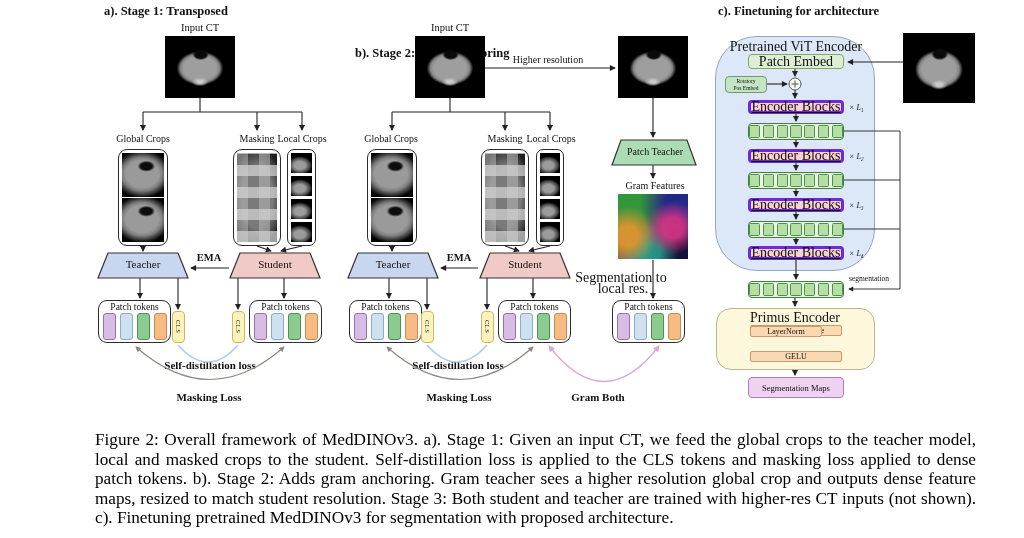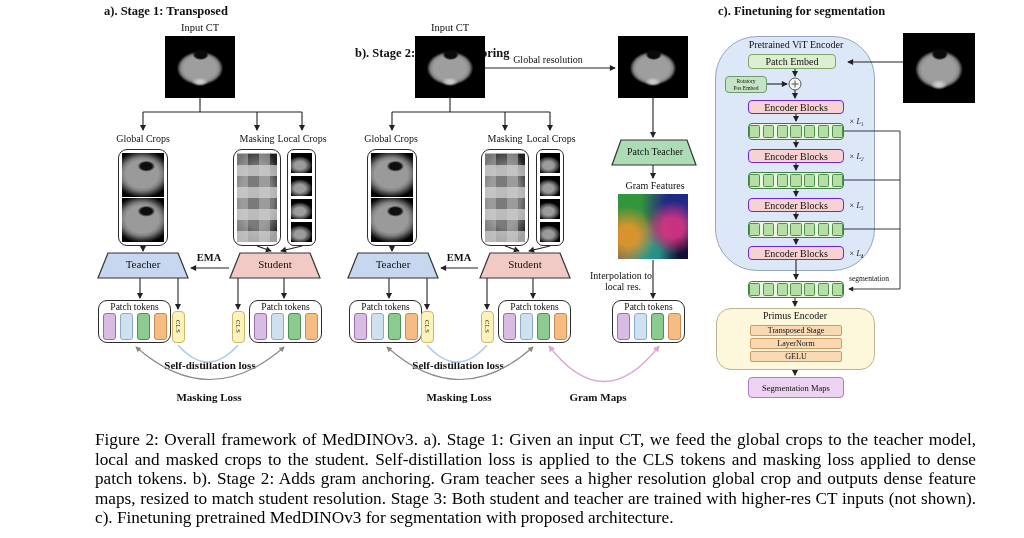--- a/index.html
+++ b/index.html
@@ -2,21 +2,21 @@
 <html><head>
 <meta charset="utf-8">
 <style>
   html,body{margin:0;padding:0;background:#fff;}
   .stage{position:relative;width:1024px;height:538px;background:#fff;overflow:hidden;
          font-family:"Liberation Serif",serif;color:#111;}
   .lbl{position:absolute;white-space:nowrap;line-height:1.05;}
   .ctr{transform:translateX(-50%);}
   .panel-title{font-weight:bold;font-size:12.5px;}
   .s10{font-size:10px;} .s105{font-size:10.5px;} .s11{font-size:11px;}
-  .s9{font-size:10px;} .s85{font-size:8.5px;} .s8{font-size:8px;} .s75{font-size:7.5px;}
+  .s9{font-size:14px;} .s85{font-size:8.5px;} .s8{font-size:8px;} .s75{font-size:7.5px;}
   .w6{font-weight:600;}
   svg.overlay{position:absolute;left:0;top:0;z-index:1;}
   .z2{z-index:2;}
 
   
   .ct{position:absolute;background:
       radial-gradient(ellipse 16% 12% at 51% 30%, #0a0a0a 50%, rgba(10,10,10,0) 75%),
       radial-gradient(ellipse 20% 12% at 50% 74%, #c9c9c9 20%, rgba(200,200,200,0) 60%),
       radial-gradient(ellipse 45% 37% at 50% 52%, #9e9e9e 52%, #868686 62%, #2e2e2e 70%, #000 74%),
       radial-gradient(ellipse 49% 44% at 50% 51%, rgba(0,0,0,0) 88%, #5c5c5c 93%, rgba(0,0,0,0) 97%),
@@ -59,21 +59,21 @@
   .cls{position:absolute;width:13px;height:32px;background:#fbf2bc;border:1px solid #c9b968;
       border-radius:4px;display:flex;align-items:center;justify-content:center;box-sizing:border-box;z-index:2;}
   .cls span{writing-mode:vertical-rl;font-size:6.5px;letter-spacing:.5px;}
 
   
   .enc-panel{position:absolute;background:#dce8f7;border:1px solid #97a6bd;border-radius:42px;}
   .cbox{position:absolute;box-sizing:border-box;border-radius:4px;display:flex;align-items:center;
       justify-content:center;text-align:center;z-index:2;}
   .pe{background:#ddefd2;border:1px solid #7fa868;}
   .rot{background:#c4e4c4;border:1px solid #6f9b6f;font-size:5.5px;line-height:1.15;}
-  .eb{background:#f8d2d2;border:1px solid #6d28d9;}
+  .eb{background:#f8d2d2;border:3px solid #6d28d9;text-decoration:underline;}
   .feat-row{position:absolute;width:96px;height:17px;background:#eaf6e2;border:1.3px solid #3f7f3f;
       border-radius:4px;display:flex;align-items:center;justify-content:center;gap:2.5px;
       box-sizing:border-box;z-index:2;}
   .feat{width:10px;height:11px;background:#b5dfa5;border:1px solid #4e8f4e;border-radius:1.5px;}
   .xl{position:absolute;font-style:italic;font-size:8px;z-index:2;}
   .primus{position:absolute;background:#fdf8dc;border:1px solid #b9b592;border-radius:15px;z-index:2;}
   .op{background:#f9d9b4;border:1px solid #cf9a66;}
   .seg{background:#eed2f2;border:1px solid #b07cc0;}
 
   .caption{position:absolute;left:95px;top:430px;width:881px;font-size:17.2px;line-height:19.6px;
@@ -218,21 +218,21 @@
         <span class="tok orange"></span>
       </div>
   </div>
 
   <div class="lbl s11 w6 ctr" style="left:210px;top:360px;">Self-distillation loss</div>
   <div class="lbl s11 w6 ctr" style="left:209px;top:392px;">Masking Loss</div>
 
   <div class="lbl panel-title" style="left:355px;top:5px;margin-top:42px;">b). Stage 2: Gram Anchoring</div>
   <div class="lbl s105 ctr" style="left:450px;top:22px;">Input CT</div>
   <div class="ct" style="left:415px;top:36px;width:70px;height:62px;"></div>
-  <div class="lbl s10 ctr" style="left:548px;top:55px;">Global resolution</div>
+  <div class="lbl s10 ctr" style="left:548px;top:55px;">Higher resolution</div>
 
   <div class="lbl s10 ctr" style="left:391px;top:134px;">Global Crops</div>
   <div class="lbl s10 ctr" style="left:505px;top:134px;">Masking</div>
   <div class="lbl s10 ctr" style="left:551px;top:134px;">Local Crops</div>
 
   <div class="crop-box" style="left:367px;top:149px;width:50px;height:97px;">
     <div class="ct-crop" style="width:42px;height:44px;"></div>
     <div class="ct-crop" style="width:42px;height:44px;"></div>
   </div>
   <div class="crop-box" style="left:481px;top:149px;width:48px;height:97px;">
@@ -269,54 +269,54 @@
     <div class="tok-row">
         <span class="tok purple"></span>
         <span class="tok blue"></span>
         <span class="tok green"></span>
         <span class="tok orange"></span>
       </div>
   </div>
 
   <div class="lbl s11 w6 ctr" style="left:458px;top:360px;">Self-distillation loss</div>
   <div class="lbl s11 w6 ctr" style="left:459px;top:392px;">Masking Loss</div>
-  <div class="lbl s11 w6 ctr" style="left:598px;top:392px;">Gram Maps</div>
+  <div class="lbl s11 w6 ctr" style="left:598px;top:392px;">Gram Both</div>
 
   <div class="ct" style="left:618px;top:36px;width:70px;height:62px;"></div>
   <div class="lbl s10 ctr z2" style="left:655px;top:147px;">Patch Teacher</div>
   <div class="lbl s10 ctr" style="left:655px;top:181px;">Gram Features</div>
   <div class="dense" style="left:618px;top:194px;width:70px;height:65px;"></div>
-  <div class="lbl s9 ctr" style="left:621px;top:271px;">Interpolation to</div>
+  <div class="lbl s9 ctr" style="left:621px;top:271px;">Segmentation to</div>
   <div class="lbl s9 ctr" style="left:623px;top:282px;">local res.</div>
   <div class="tok-box" style="left:612px;top:300px;">
     <span class="tl">Patch tokens</span>
     <div class="tok-row">
         <span class="tok purple"></span>
         <span class="tok blue"></span>
         <span class="tok green"></span>
         <span class="tok orange"></span>
       </div>
   </div>
 
-  <div class="lbl panel-title" style="left:718px;top:5px;">c). Finetuning for segmentation</div>
+  <div class="lbl panel-title" style="left:718px;top:5px;">c). Finetuning for architecture</div>
   <div class="enc-panel" style="left:715px;top:36px;width:158px;height:233px;"></div>
   <div class="lbl s9 ctr z2" style="left:796px;top:40px;">Pretrained ViT Encoder</div>
 
-  <div class="cbox pe s9" style="left:748px;top:54px;width:88px;height:15px;">
+  <div class="cbox pe s9" style="left:748px;top:54px;width:96px;height:15px;">
       <span>Patch Embed</span>
     </div>
   <div class="cbox rot" style="left:725px;top:76px;width:42px;height:17px;flex-direction:column;">
     <span>Rotatory</span>
     <span>Pos Embed</span>
   </div>
 
   <div class="cbox eb s9" style="left:748px;top:100px;width:96px;height:14px;">
       <span>Encoder Blocks</span>
     </div>
-  <div class="xl" style="left:849px;top:103px;margin-top:14px;">× L₁</div>
+  <div class="xl" style="left:849px;top:103px;">× L₁</div>
   <div class="feat-row" style="left:748px;top:123px;">
     <span class="feat"></span>
       <span class="feat"></span>
       <span class="feat"></span>
       <span class="feat"></span>
       <span class="feat"></span>
       <span class="feat"></span>
       <span class="feat"></span>
   </div>
 
@@ -364,21 +364,21 @@
   </div>
   <div class="lbl s75" style="left:848px;top:275px;background:#fff;padding:0 1px;z-index:2;">segmentation</div>
 
   <div class="ct" style="left:903px;top:33px;width:72px;height:70px;"></div>
 
   <div class="primus" style="left:716px;top:308px;width:157px;height:60px;"></div>
   <div class="lbl s9 ctr z2" style="left:795px;top:311px;">Primus Encoder</div>
   <div class="cbox op s8" style="left:750px;top:325px;width:92px;height:11px;border-radius:2px;">
       <span>Transposed Stage</span>
     </div>
-  <div class="cbox op s8" style="left:750px;top:338px;width:92px;height:11px;border-radius:2px;">
+  <div class="cbox op s8" style="left:750px;top:326px;width:72px;height:11px;border-radius:2px;">
       <span>LayerNorm</span>
     </div>
   <div class="cbox op s8" style="left:750px;top:351px;width:92px;height:11px;border-radius:2px;">
       <span>GELU</span>
     </div>
   <div class="cbox seg s85" style="left:748px;top:377px;width:96px;height:21px;">
       <span>Segmentation Maps</span>
     </div>
 
   <div class="caption">Figure 2: Overall framework of MedDINOv3. a). Stage 1: Given an input CT, we feed the global crops to the teacher model, local and masked crops to the student. Self-distillation loss is applied to the CLS tokens and masking loss applied to dense patch tokens. b). Stage 2: Adds gram anchoring. Gram teacher sees a higher resolution global crop and outputs dense feature maps, resized to match student resolution. Stage 3: Both student and teacher are trained with higher-res CT inputs (not shown). c). Finetuning pretrained MedDINOv3 for segmentation with proposed architecture.</div>

